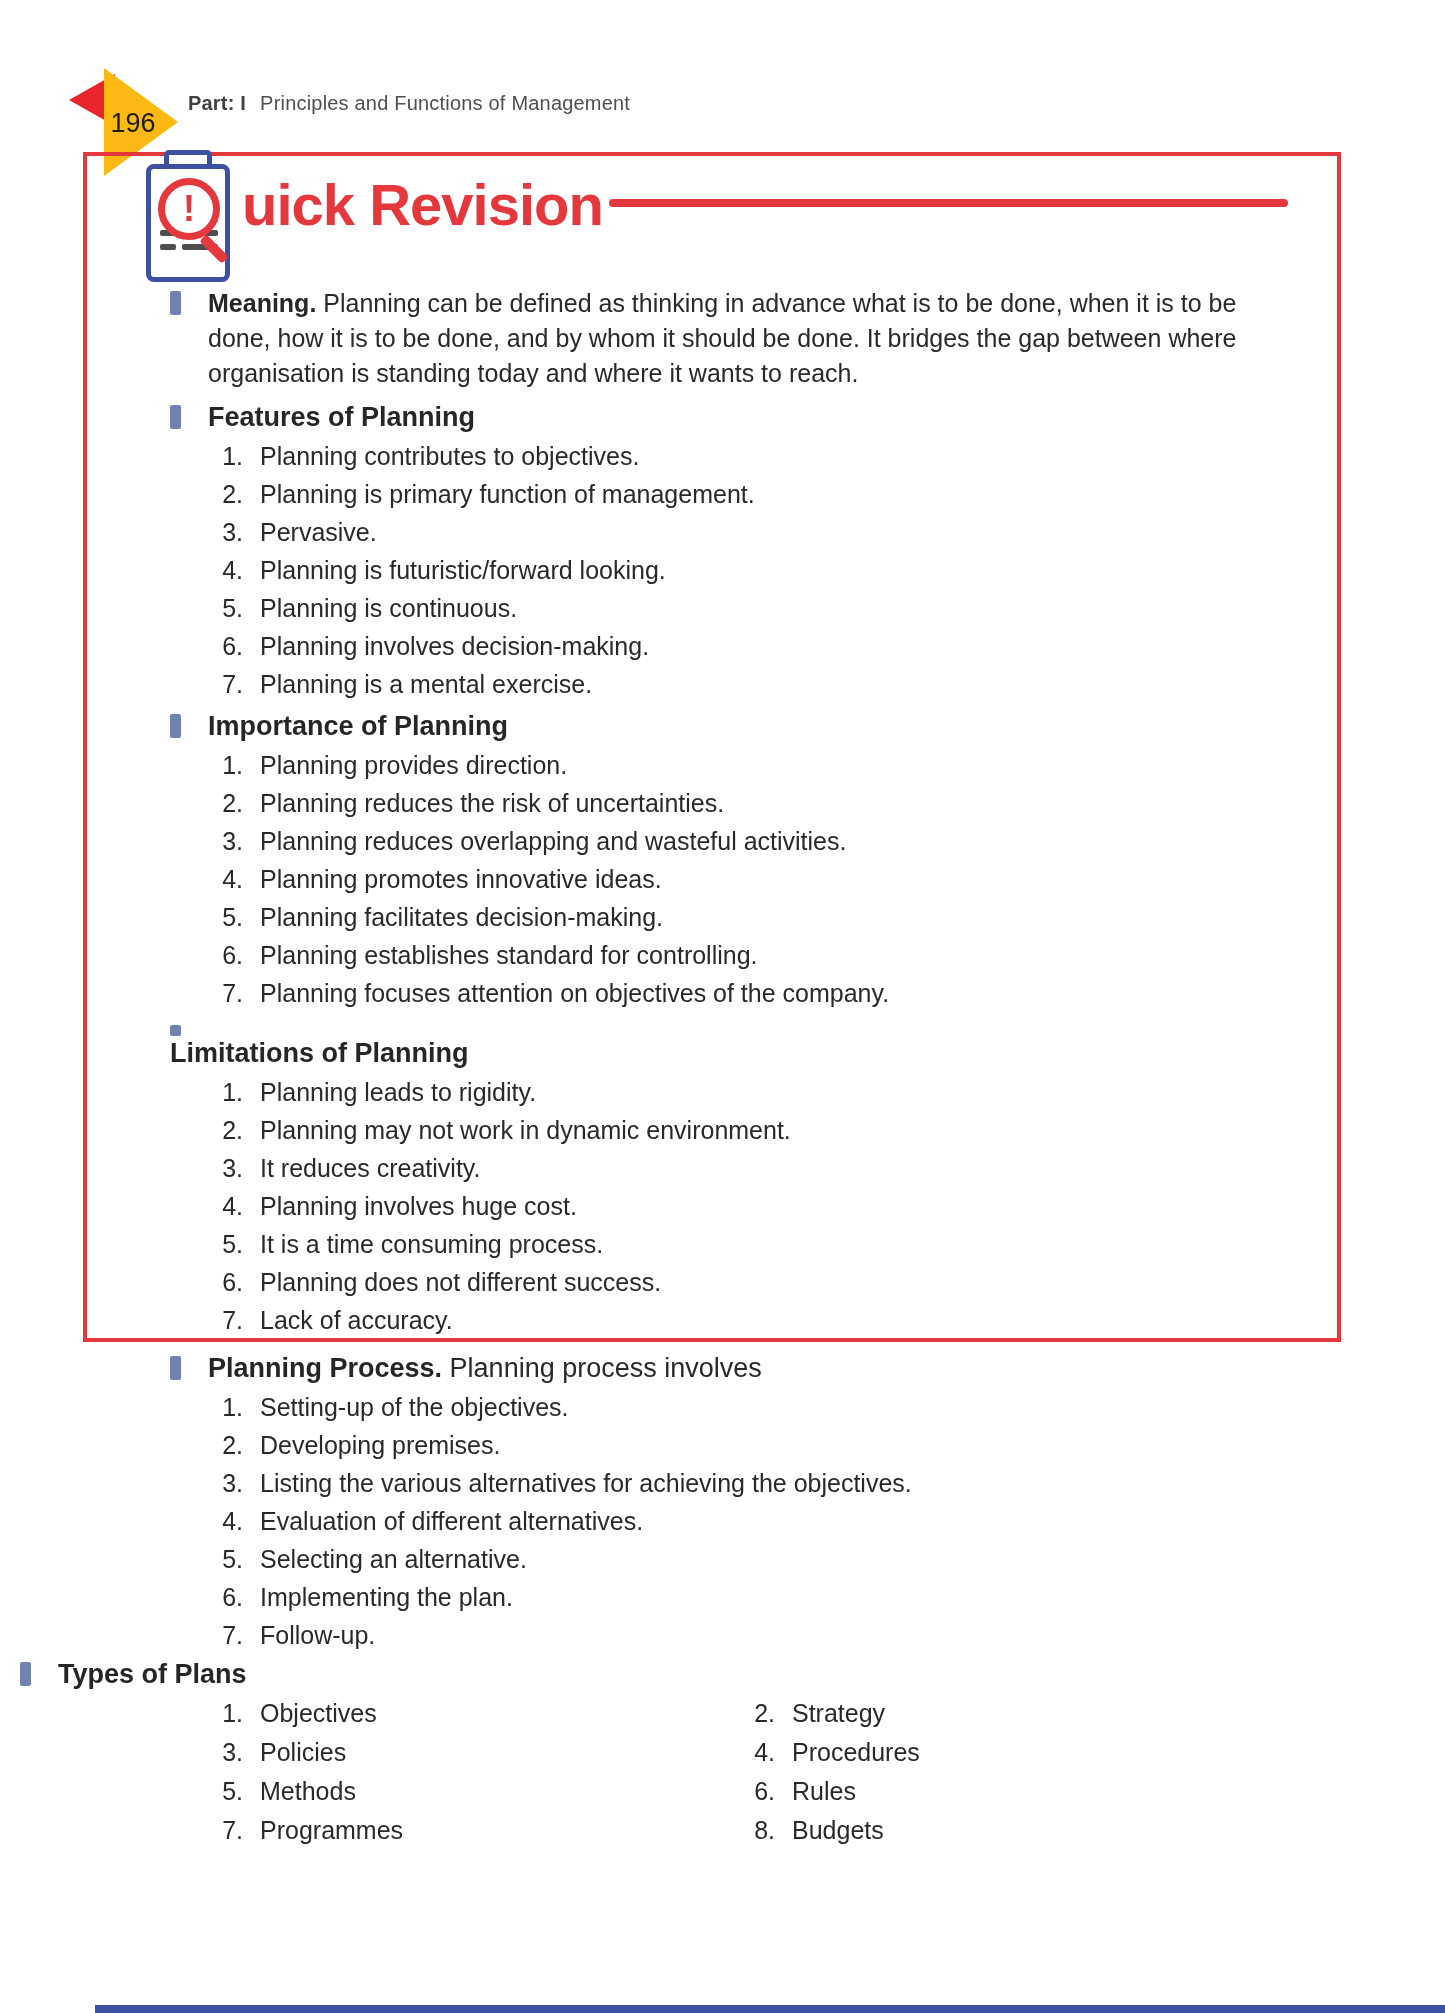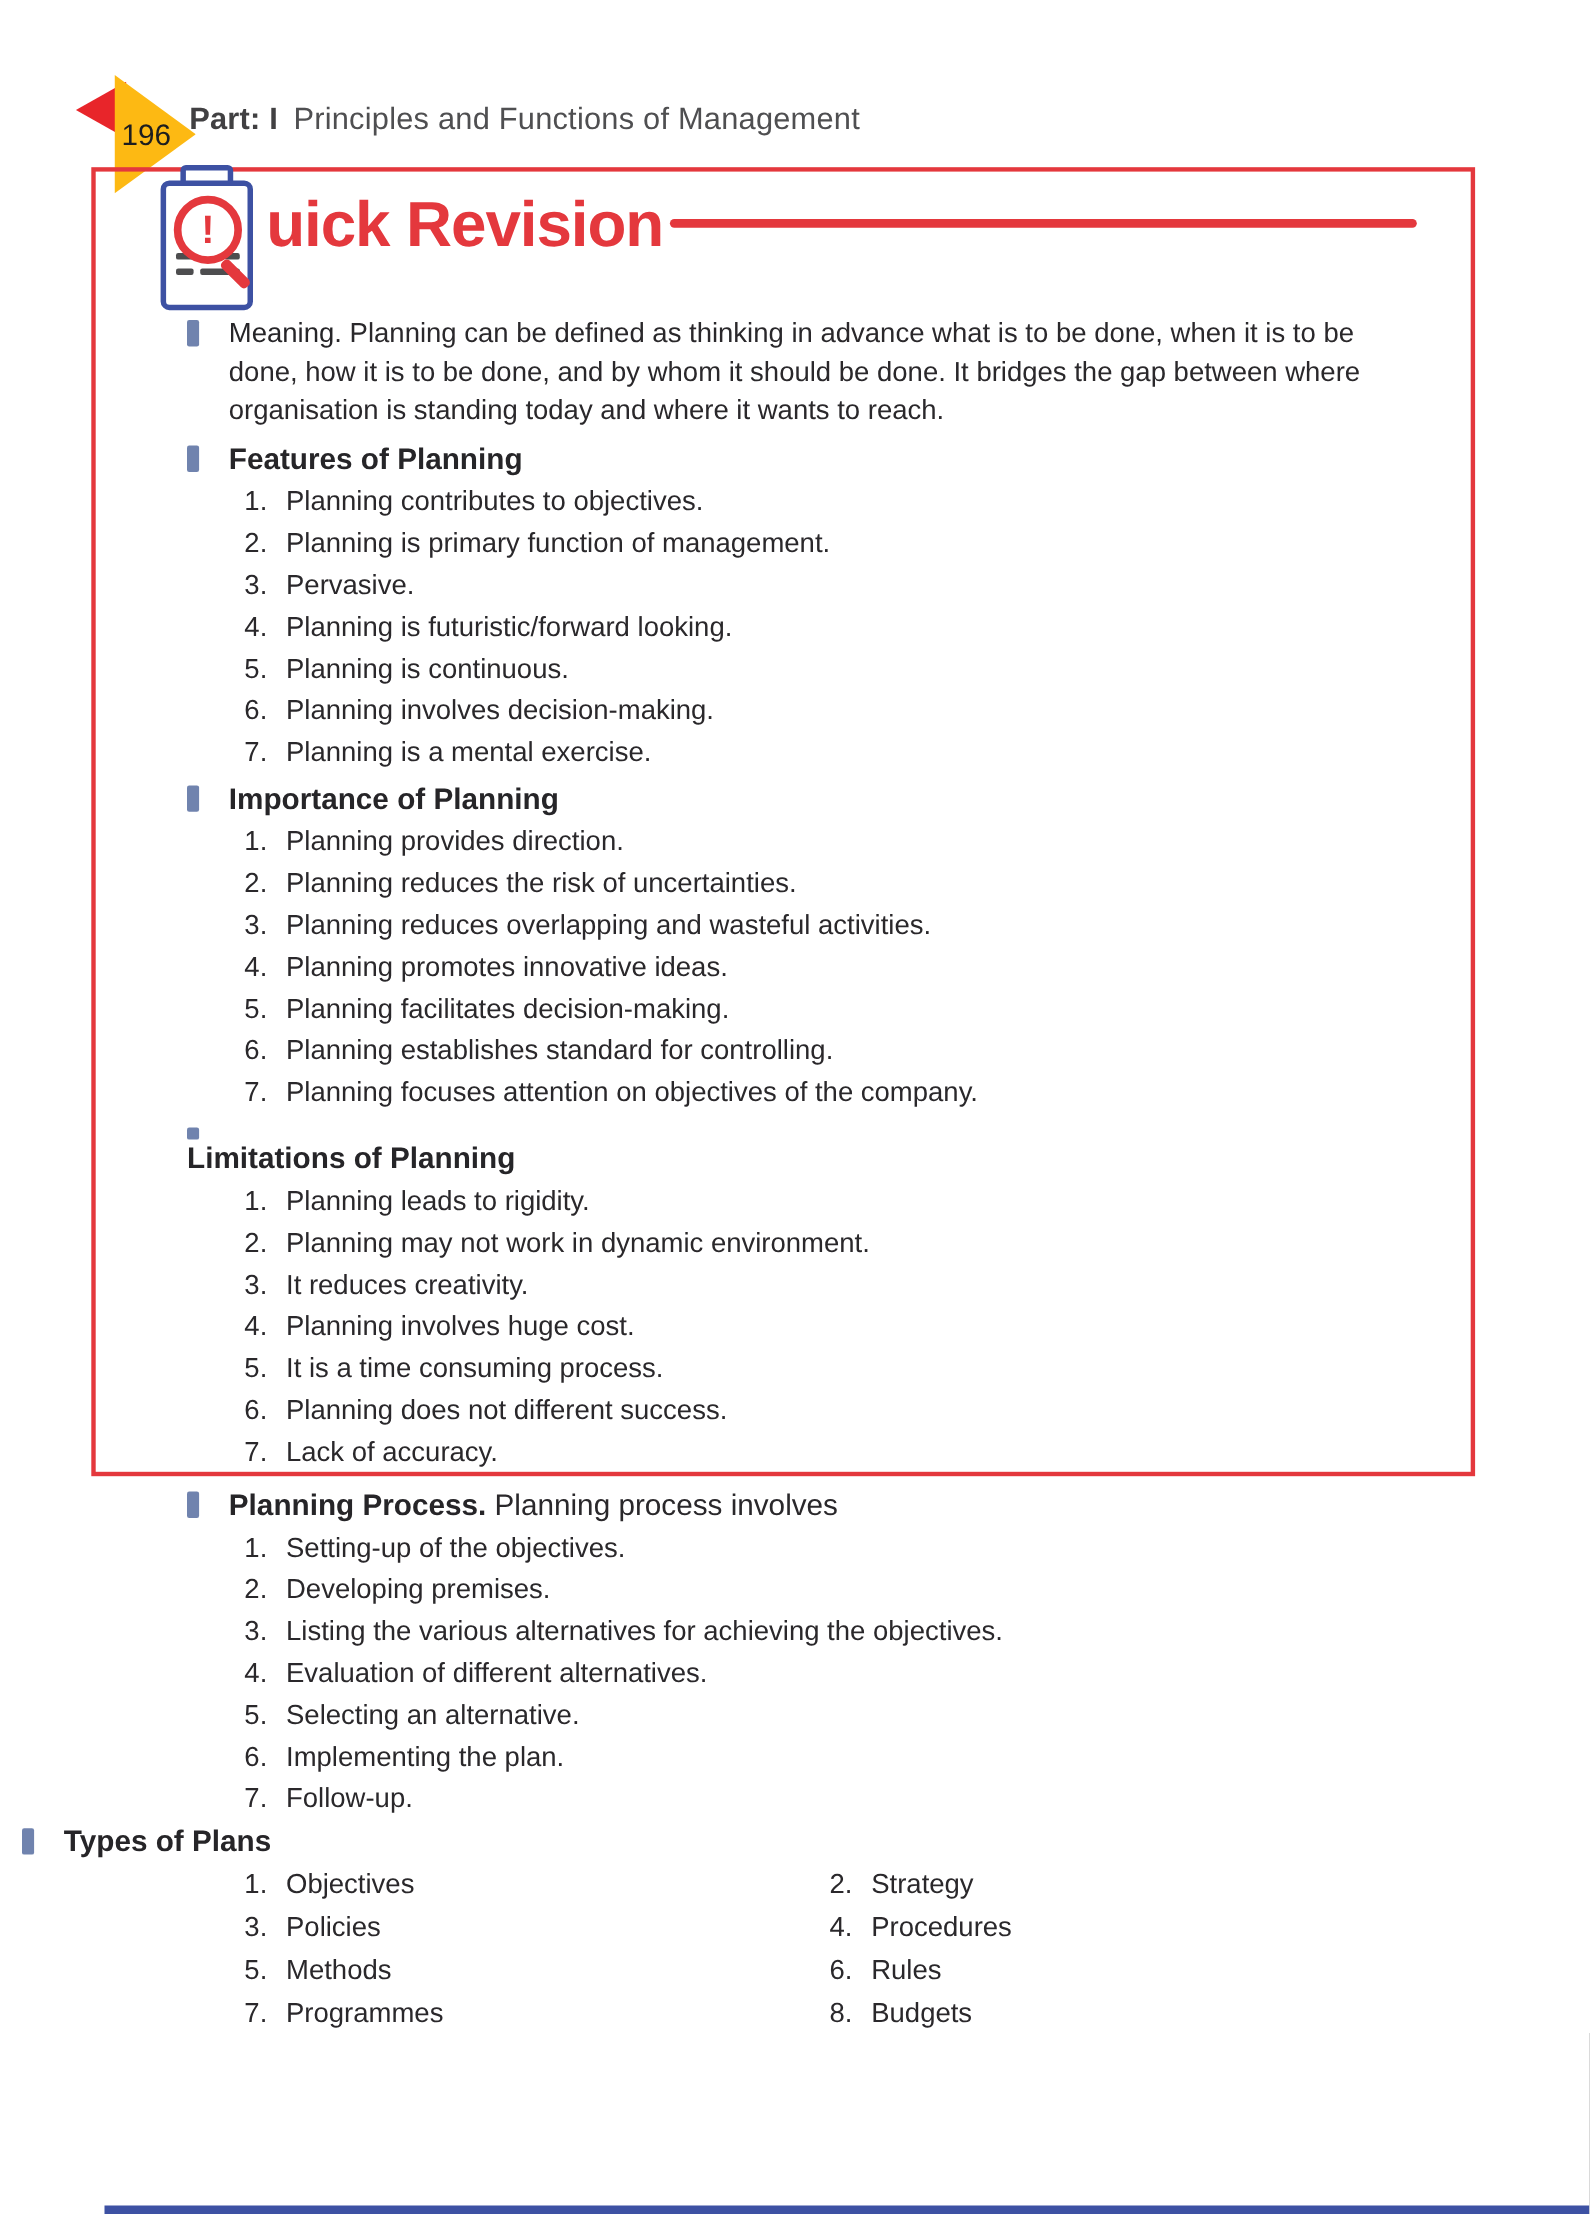--- a/index.html
+++ b/index.html
@@ -17,22 +17,22 @@
   }
   .yellow-tri {
     position:absolute; left:104px; top:68px; width:74px; height:108px;
     background:#fdb913; clip-path:polygon(0 0, 100% 50%, 0 100%);
   }
   .pagenum {
     position:absolute; left:106px; top:108px; width:54px;
     font-size:27px; color:#1d1d1f; text-align:center;
   }
   .header-text {
-    position:absolute; left:172px; top:92px;
-    font-size:28px; color:#4f4f51; letter-spacing:0.2px; white-space:nowrap;
+    position:absolute; left:188px; top:92px;
+    font-size:20px; color:#4f4f51; letter-spacing:0.2px; white-space:nowrap;
   }
   .header-text .part { font-weight:700; color:#414042; margin-right:14px; }
 
   
   .qr-frame {
     position:absolute; left:83px; top:152px; width:1258px; height:1190px;
     border:4px solid #e4383d; pointer-events:none;
   }
 
   
@@ -74,21 +74,21 @@
   }
   .qr-underline { flex:1; height:8px; background:#e4383d; margin:0 0 5px 6px; border-radius:4px; }
 
   
   .sect { display:flex; margin-left:170px; }
   .bullet {
     flex:0 0 11px; width:11px; height:24px; margin-top:5px; margin-right:27px;
     background:#7083ae; border-radius:2px;
   }
   .sect .text { width:1080px; font-size:25px; line-height:35px; }
-  .sect .text .lbl { font-weight:400; color:#262528; }
+  .sect .text .lbl { font-weight:700; color:#262528; }
   .heading { font-size:27px; line-height:35px; font-weight:700; color:#262528; }
   .heading .rest { font-weight:400; color:#2a282b; }
 
   .mt-feat { margin-top:9px; }  .mt-imp { margin-top:7px; }
   .mt-lim  { margin-top:9px;flex-direction:column; }  .mt-proc { margin-top:13px; }
   .mt-types{ margin-top:4px;margin-left:20px; }
 
   .list { margin:4px 0 0 170px; }
   .li { display:flex; line-height:35px; font-size:25px; margin-bottom:3px; }
   .li .num { flex:0 0 73px; text-align:right; }

